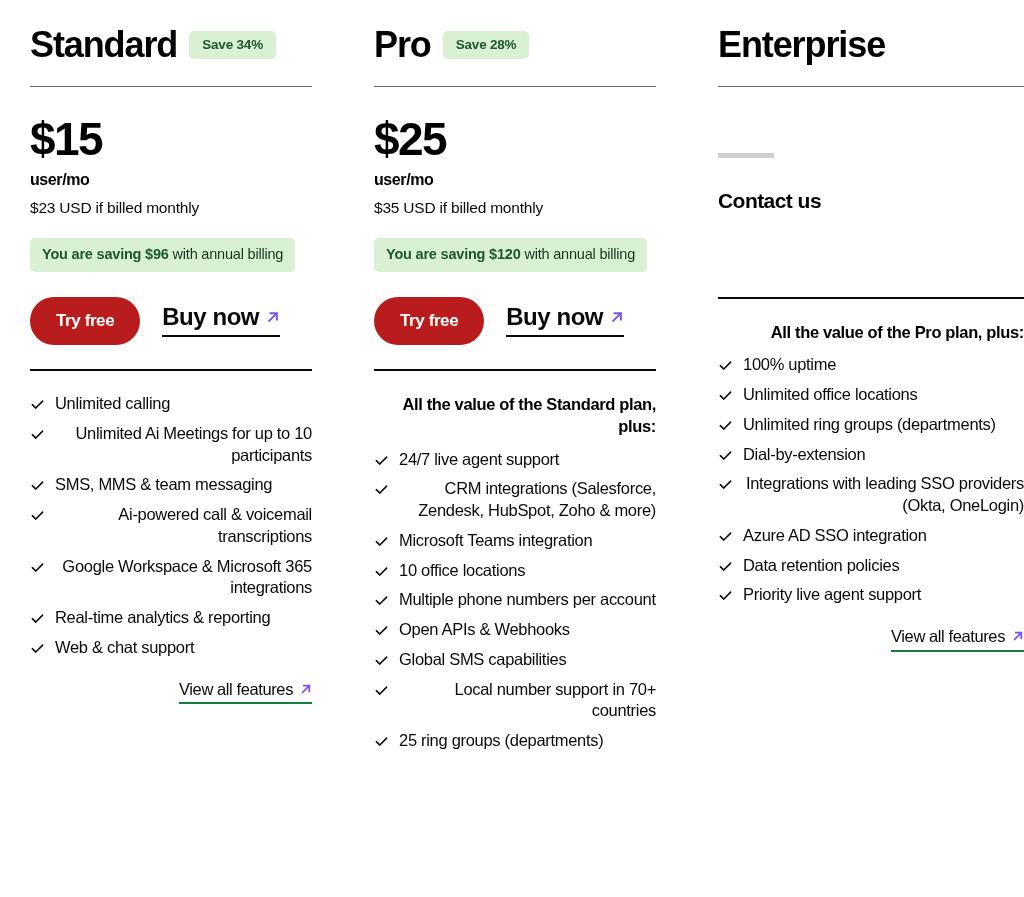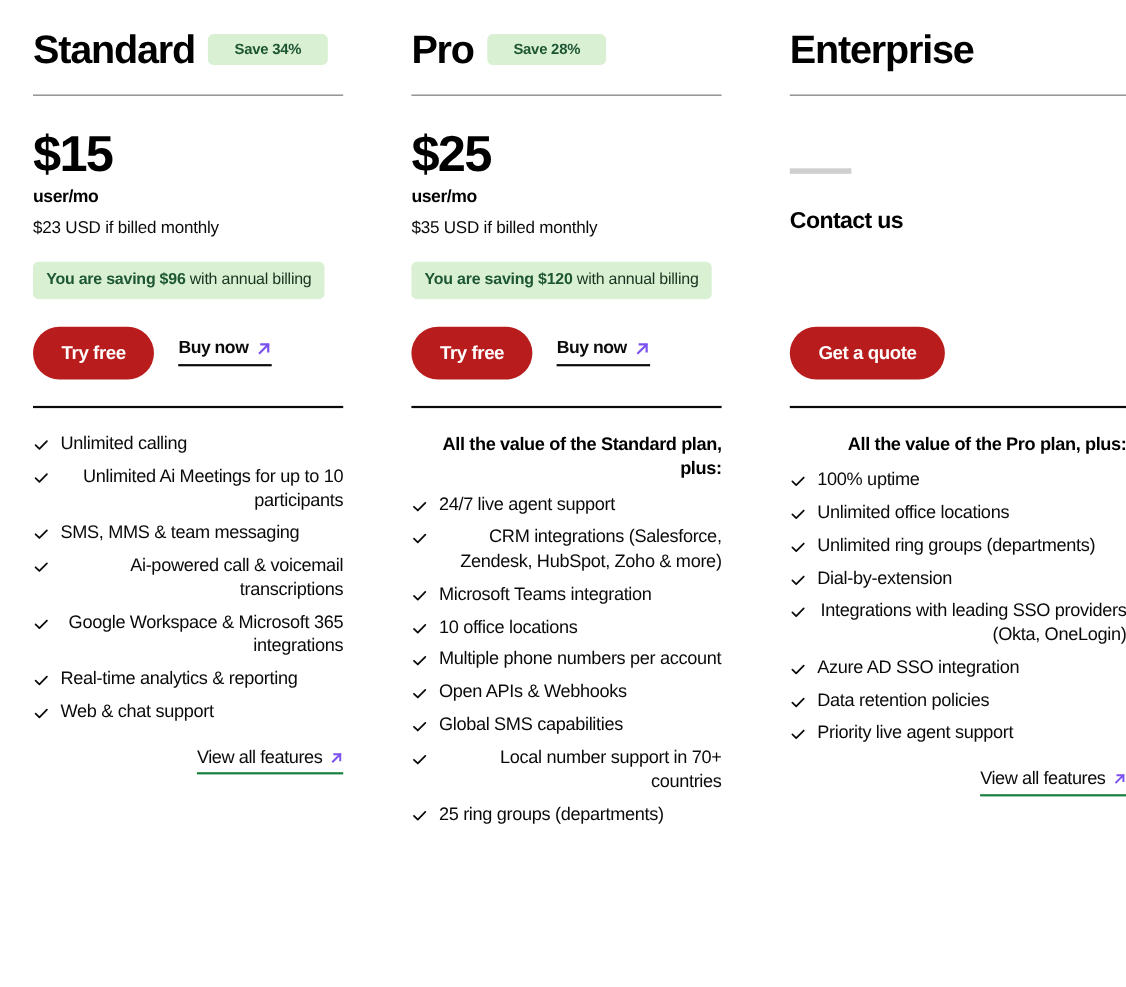--- a/index.html
+++ b/index.html
@@ -46,21 +46,21 @@
     letter-spacing: -1.1px;
     line-height: 1;
     white-space: nowrap;
   }
   .save-badge {
     background: #d9f0d3;
     color: #1d5632;
     font-size: 13.5px;
     font-weight: 700;
     letter-spacing: -0.2px;
-    padding: 7px 24px 8px;
+    padding: 7px 13px 8px;
     border-radius: 5px;
     white-space: nowrap;
     line-height: 1;
   }
 
   .rule-thin {
     border-top: 1.6px solid #6b6b6b;
     margin-top: 18px;
   }
   .rule-thick {
@@ -136,21 +136,21 @@
     font-weight: 700;
     letter-spacing: -0.4px;
     padding: 15px 26px 16px;
     cursor: pointer;
     line-height: 1;
   }
   .link-arrow {
     display: inline-flex;
     align-items: center;
     gap: 7px;
-    font-size: 16px;
+    font-size: 24px;
     font-weight: 700;
     letter-spacing: -0.45px;
     text-decoration: none;
     color: #0a0a0a;
     border-bottom: 2px solid #0a0a0a;
     padding-bottom: 6px;
     cursor: pointer;
     line-height: 1;
   }
   .arrow-ne { display: inline-block; width: 14px; height: 14px; }
@@ -421,23 +421,20 @@
     <div class="plan-head">
       <h2 class="plan-name">Enterprise</h2>
     </div>
     <div class="rule-thin"></div>
 
     <div class="price-block">
       <div class="dash-placeholder"></div>
       <div class="contact-head">Contact us</div>
     </div>
 
-    <div class="cta-row">
-      <button class="btn-primary">Get a quote</button>
-    </div>
 
     <div class="rule-thick cta-spacer-thick"></div>
 
     <div class="features">
       <div class="features-intro">All the value of the Pro plan, plus:</div>
       <ul class="feature-list">
         <li>
             <span class="check-icon">
               <svg viewBox="0 0 16 16" width="15" height="15">
                 <path d="M2.5 8.2 L6.2 11.8 L13.5 4.4" fill="none" stroke="#0A0A0A" stroke-width="1.7" stroke-linecap="round" stroke-linejoin="round"></path>

